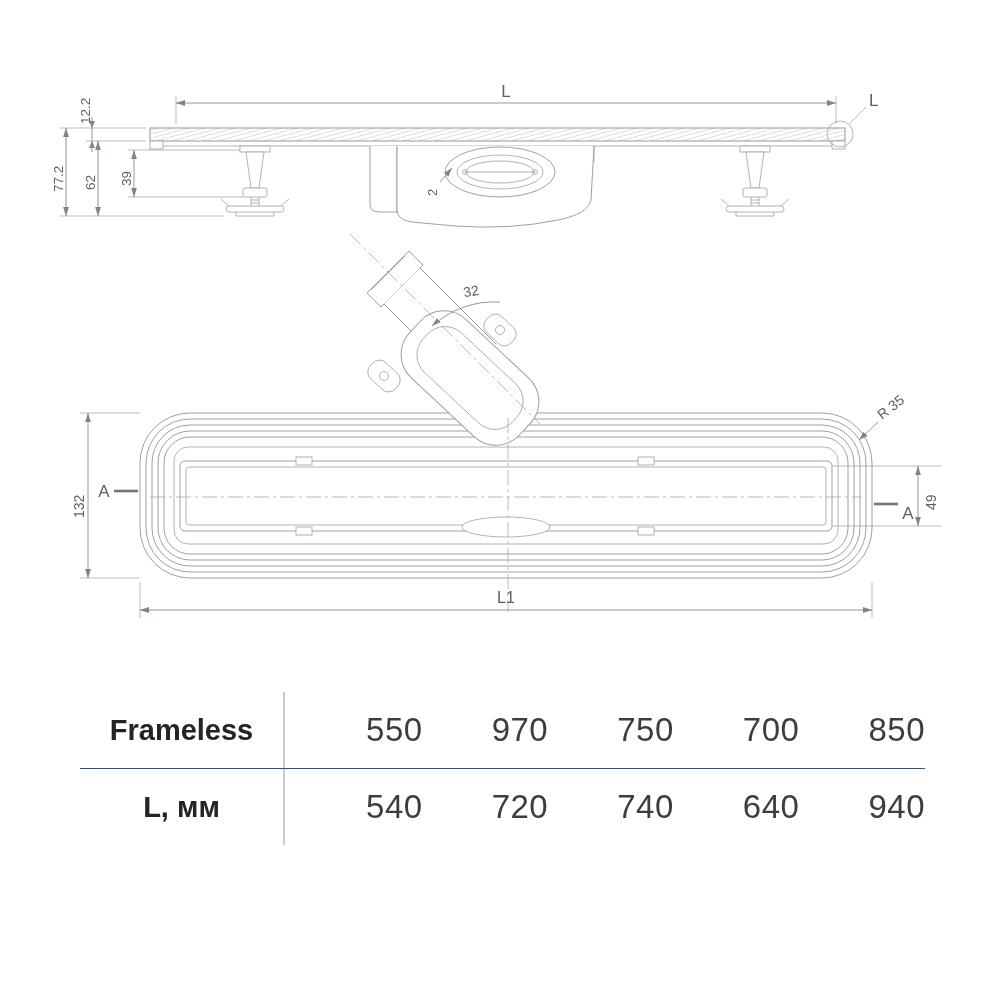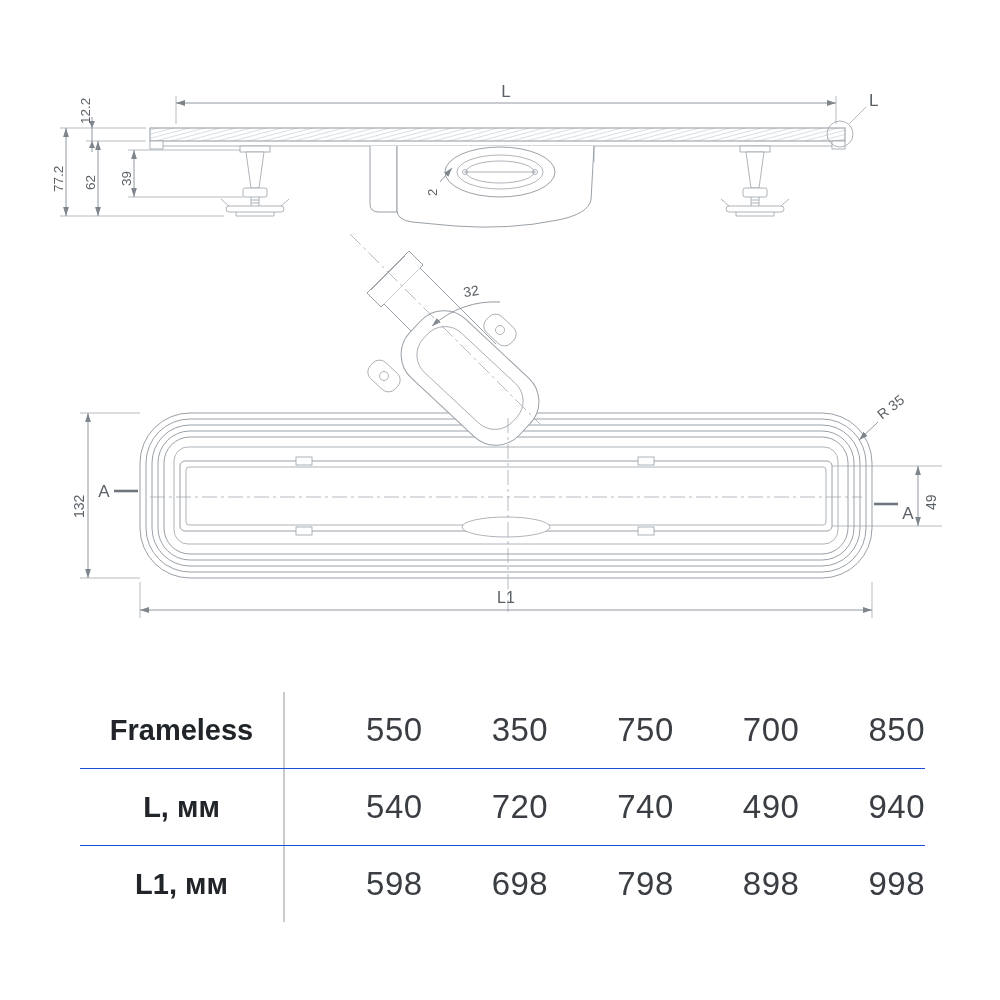--- a/index.html
+++ b/index.html
@@ -204,39 +204,29 @@
       <text x="506" y="603" text-anchor="middle" font-size="16">L1</text>
     </g>
   </g>
 </svg>
 
 <div class="size-table">
   <div class="t-row">
     <div class="t-label">Frameless</div>
     <div class="t-vals">
       <div class="t-val">550</div>
-      <div class="t-val">350</div>
+      <div class="t-val">970</div>
       <div class="t-val">750</div>
       <div class="t-val">700</div>
       <div class="t-val">850</div>
     </div>
   </div>
   <div class="t-row">
     <div class="t-label">L, мм</div>
     <div class="t-vals">
       <div class="t-val">540</div>
       <div class="t-val">720</div>
       <div class="t-val">740</div>
-      <div class="t-val">490</div>
+      <div class="t-val">640</div>
       <div class="t-val">940</div>
     </div>
   </div>
-  <div class="t-row">
-    <div class="t-label">L1, мм</div>
-    <div class="t-vals">
-      <div class="t-val">598</div>
-      <div class="t-val">698</div>
-      <div class="t-val">798</div>
-      <div class="t-val">898</div>
-      <div class="t-val">998</div>
-    </div>
-  </div>
 </div>
 
 </body></html>

